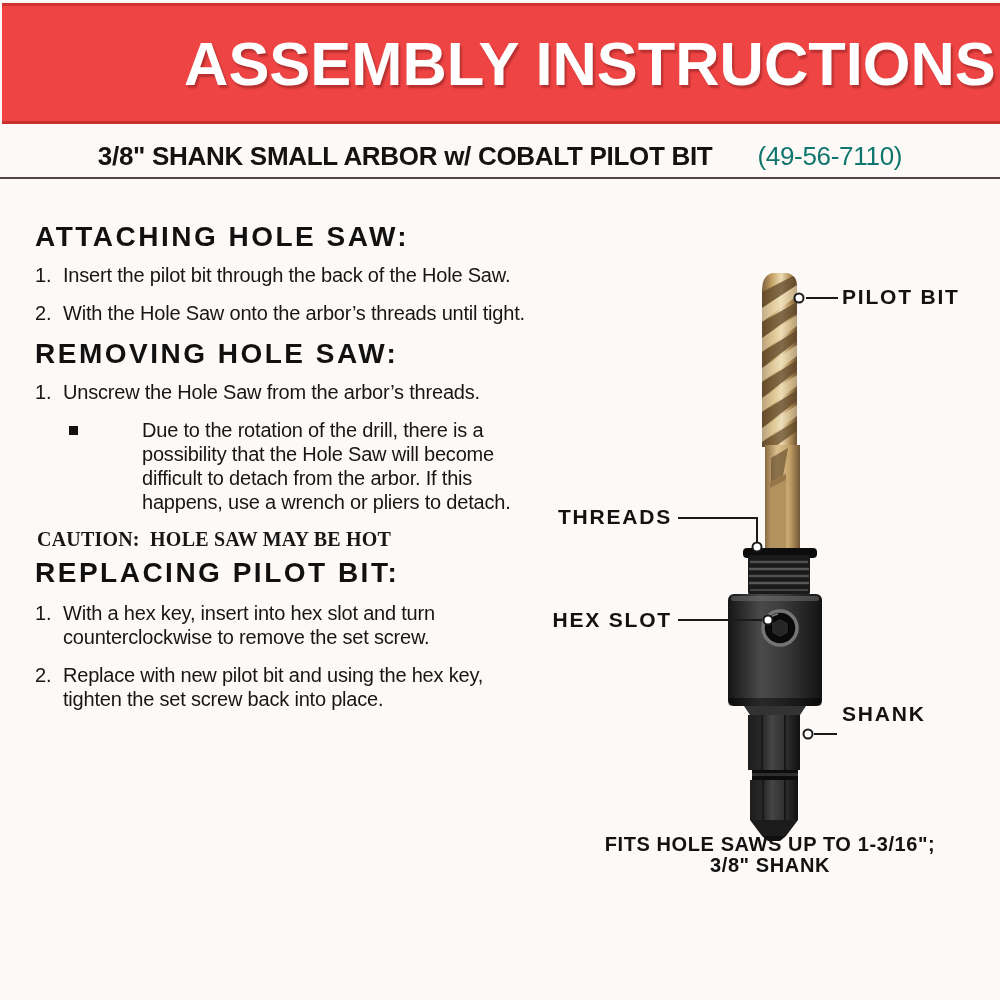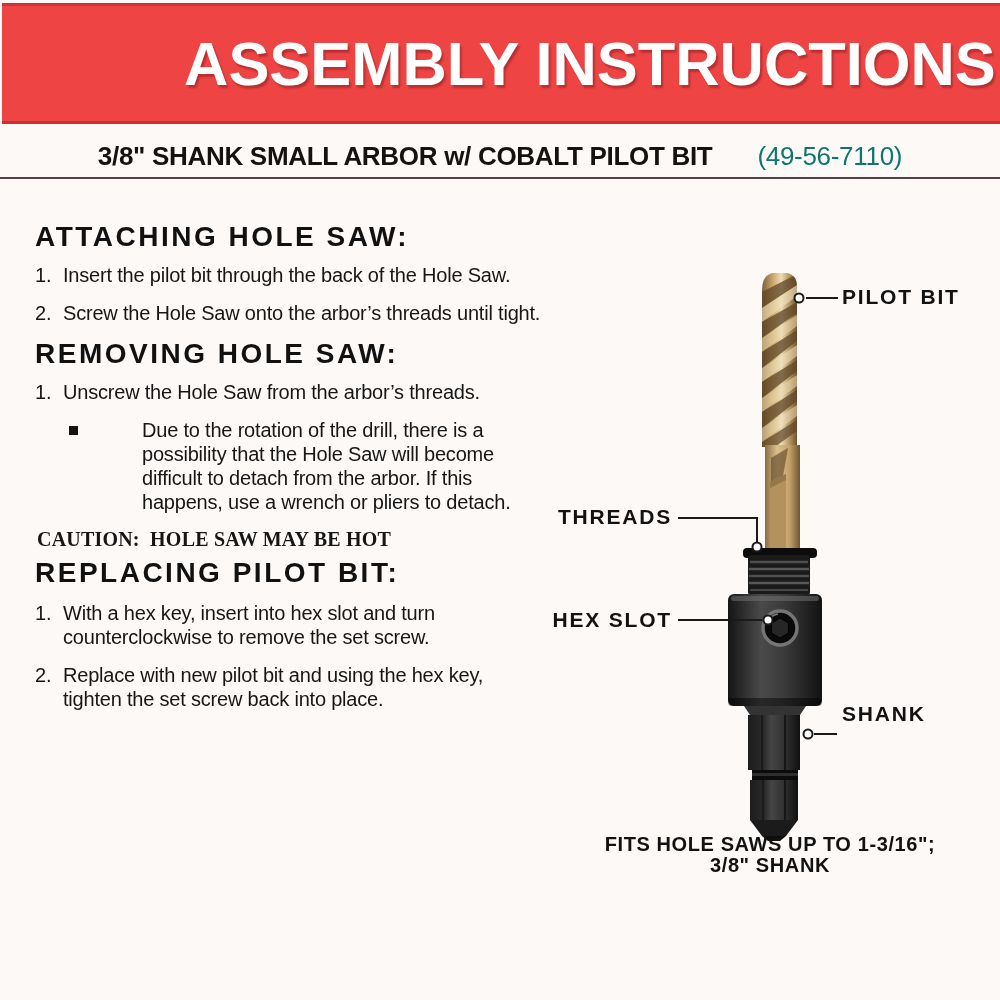--- a/index.html
+++ b/index.html
@@ -103,21 +103,21 @@
 
 <div class="col">
 
   <div class="sec-heading h-attach">ATTACHING HOLE SAW:</div>
   <div class="item">
     <span class="item-num">1.</span>
     <span class="item-text">Insert the pilot bit through the back of the Hole Saw.</span>
   </div>
   <div class="item">
     <span class="item-num">2.</span>
-    <span class="item-text">Screw the Hole Saw onto the arbor’s threads until tight.</span>
+    <span class="item-text">With the Hole Saw onto the arbor’s threads until tight.</span>
   </div>
 
   <div class="sec-heading h-remove">REMOVING HOLE SAW:</div>
   <div class="item">
     <span class="item-num">1.</span>
     <span class="item-text">Unscrew the Hole Saw from the arbor’s threads.</span>
   </div>
   <div class="bullet-row">
     <span class="bullet-square"></span>
     <span class="item-text">Due to the rotation of the drill, there is a

